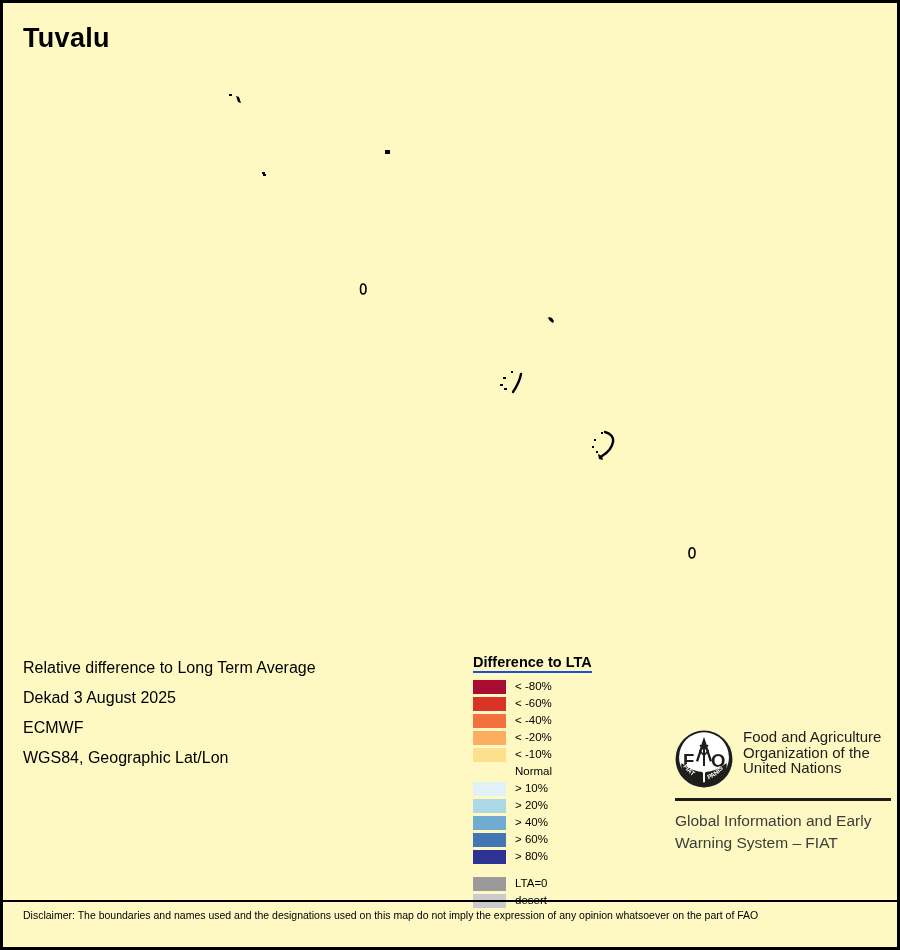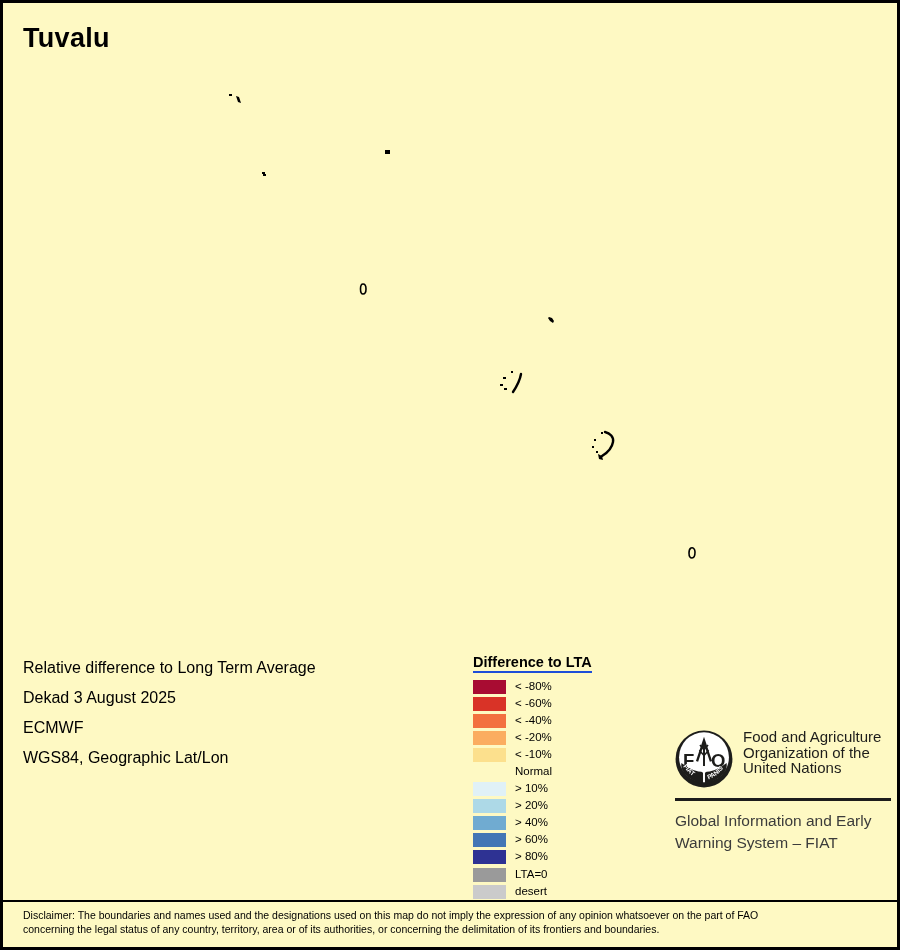--- a/index.html
+++ b/index.html
@@ -21,21 +21,21 @@
   #info-block .line.bold{font-weight:bold;}
 
   
   #legend{position:absolute;left:470px;top:650px;}
   #legend-title{
     display:inline-block;font-size:14.5px;font-weight:bold;
     border-bottom:2px solid #1d4ed8;padding-bottom:1px;white-space:nowrap;
   }
   #legend-rows{margin-top:7px;}
   .legend-row{display:flex;height:14px;margin-bottom:3px;}
-  .legend-row.gap{margin-top:4px;}
+  .legend-row.gap{margin-top:13px;}
   .legend-row .swatch{width:33px;height:14px;margin-right:9px;flex:0 0 auto;}
   .legend-row .swatch.invisible{visibility:hidden;}
   .legend-row .lab{font-size:11.5px;white-space:nowrap;}
 
   
   #fao-block{position:absolute;left:672px;top:726px;width:216px;color:#1d1d1b;}
   #fao-top{display:flex;}
   #fao-logo{flex:0 0 auto;}
   #fao-org{margin-left:10px;font-size:15px;line-height:15.5px;font-weight:normal;white-space:nowrap;}
   #fao-divider{margin-top:9px;height:2.5px;background:#1d1d1b;width:216px;}
@@ -165,16 +165,15 @@
     <div id="fao-divider"></div>
     <div id="giews">
       <div>Global Information and Early</div>
       <div>Warning System – FIAT</div>
     </div>
   </div>
 
   <div id="bottom-divider"></div>
   <div id="disclaimer">
     <div>Disclaimer: The boundaries and names used and the designations used on this map do not imply the expression of any opinion whatsoever on the part of FAO</div>
-    <div>concerning the legal status of any country, territory, area or of its authorities, or concerning the delimitation of its frontiers and boundaries.</div>
   </div>
 
 </div>
 
 </body></html>

